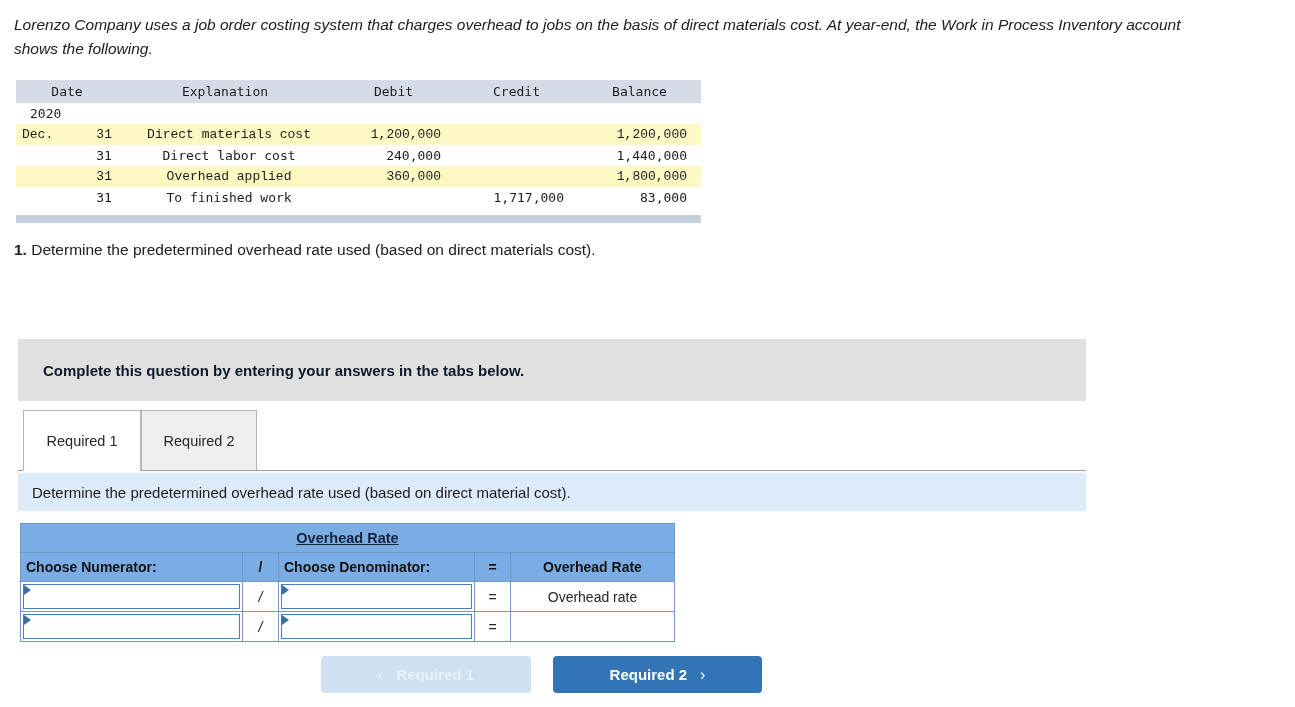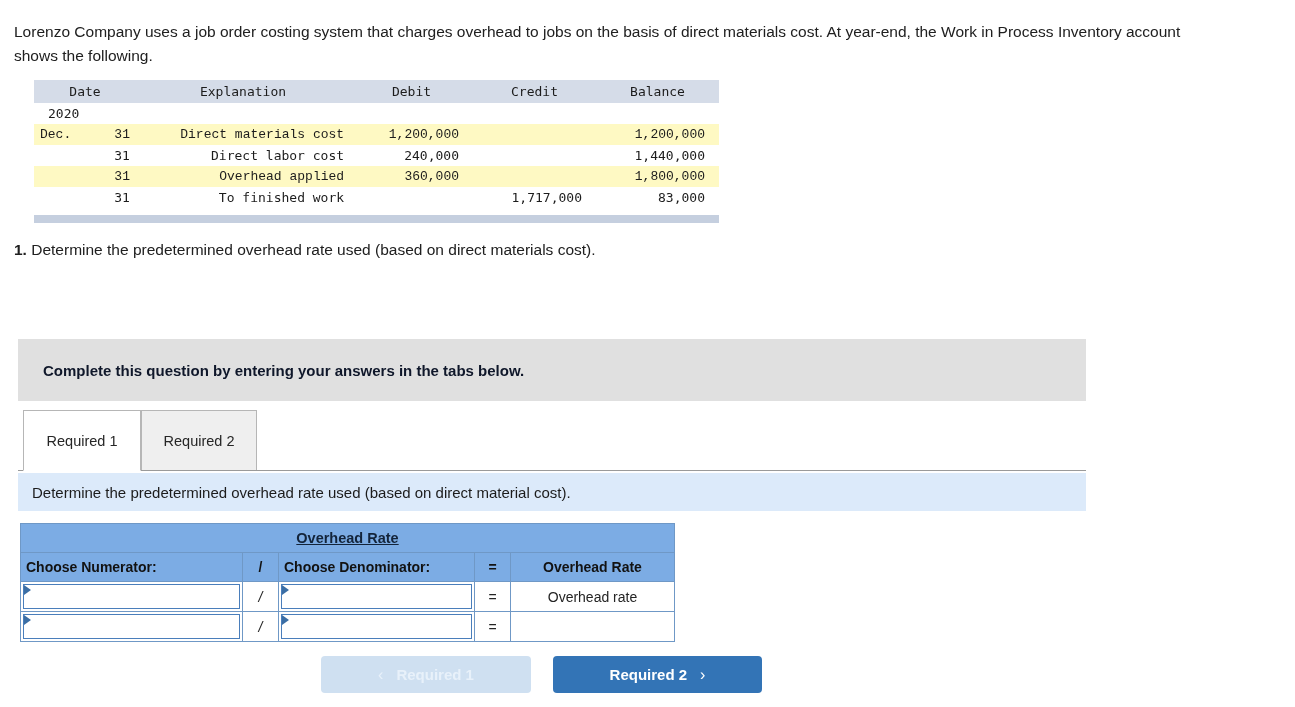--- a/index.html
+++ b/index.html
@@ -13,34 +13,34 @@
     position: relative;
     font-family: "Liberation Sans", sans-serif;
     color: #1a1a1a;
     overflow: hidden;
   }
 
   
   .intro {
     position: absolute;
     left: 14px;
-    top: 20px;
+    top: 13px;
     width: 1185px;
     font-size: 15.5px;
     line-height: 24px;
     color: #202020;
+    font-style: italic;
   }
 
   
   .ledger-wrap {
     position: absolute;
     left: 16px;
     top: 80px;
     width: 685px;
-    margin-left: 18px;
   }
   table.ledger {
     border-collapse: collapse;
     width: 685px;
     font-family: "DejaVu Sans Mono", "Liberation Mono", monospace;
     font-size: 13px;
     color: #1c1c1c;
   }
   table.ledger th {
     background: #d5dce8;
@@ -51,21 +51,21 @@
   }
   table.ledger td {
     padding: 1px 6px;
     height: 19px;
     white-space: pre;
   }
   table.ledger tbody tr.odd td { background: #fef9c3; font-family: Liberation Mono, monospace; }
   table.ledger tbody tr.even td { background: #ffffff; }
   .c-date  { width: 52px;  text-align: left; }
   .c-day   { width: 30px;  text-align: right; }
-  .c-expl  { width: 210px; text-align: right; padding-left: 14px !important; }
+  .c-expl  { width: 210px; text-align: center; padding-left: 14px !important; }
   .c-num   { width: 120px; text-align: right; padding-right: 14px !important; }
   th.c-expl { text-align: center; padding-left: 6px !important; }
   th.c-num  { text-align: center; padding-right: 6px !important; }
   .ledger-foot {
     height: 8px;
     background: #c5cfdf;
     width: 685px;
     margin-top: 7px;
   }
 

